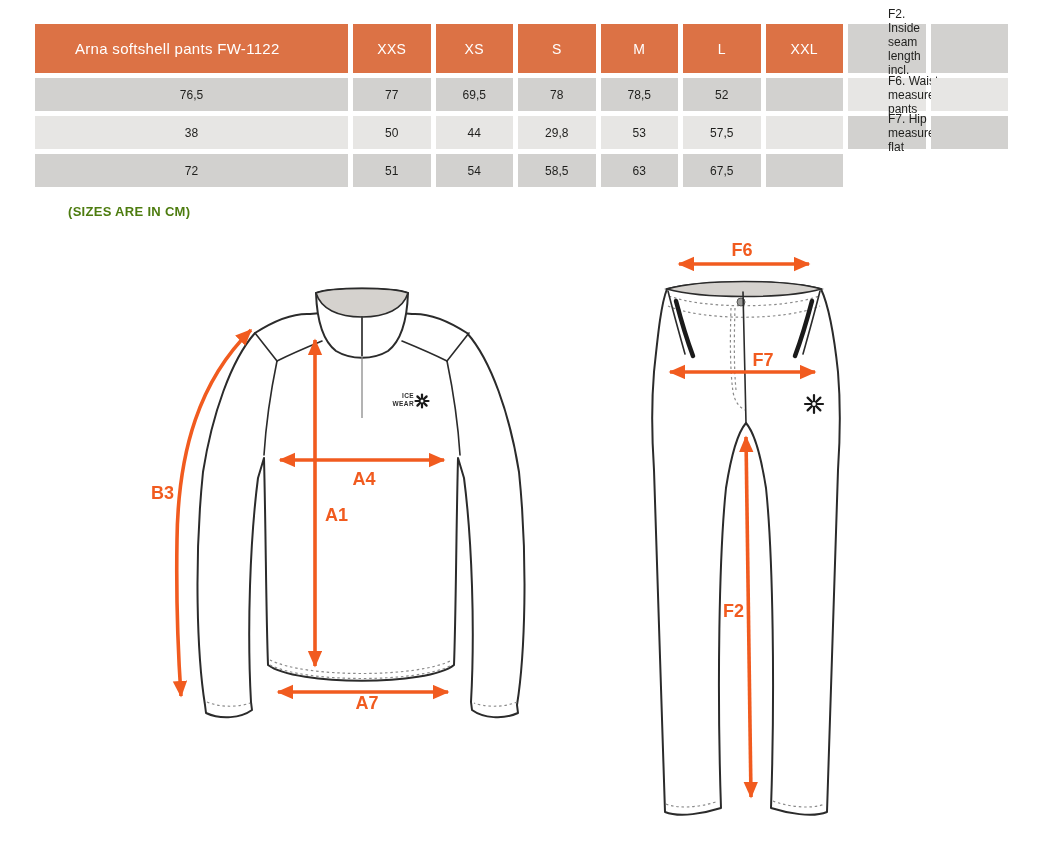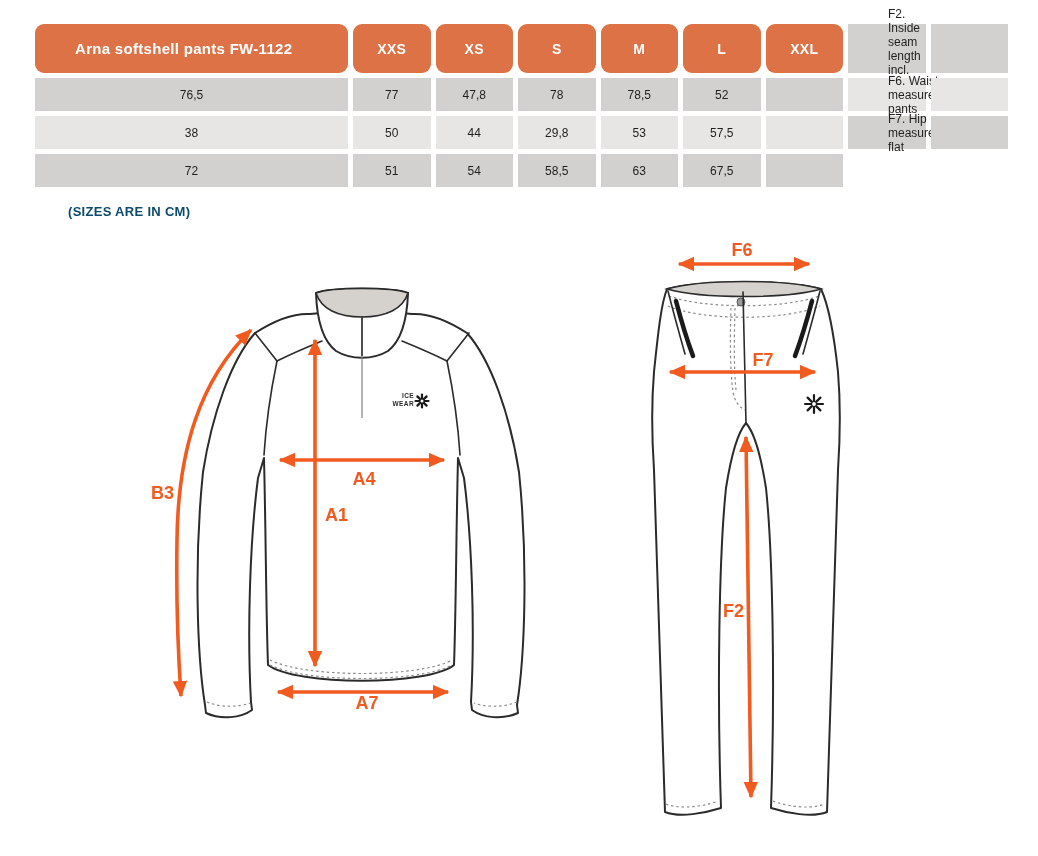--- a/index.html
+++ b/index.html
@@ -3,27 +3,27 @@
 <meta charset="utf-8">
 <style>
   html,body{margin:0;padding:0;background:#ffffff;}
   body{width:1038px;height:856px;position:relative;overflow:hidden;
        font-family:"Liberation Sans", sans-serif;}
   .size-table{position:absolute;left:35px;top:24px;width:973px;
     display:grid;grid-template-columns:313px repeat(8,77.5px);
     grid-template-rows:49px 33px 33px 33px;gap:5px;}
   .cell{display:flex;align-items:center;justify-content:center;
     font-size:12px;color:#1f1f1d;}
-  .cell.head{background:#DC7245;color:#ffffff;font-weight:bold;
-    font-size:14px;letter-spacing:.3px;border-radius:9px;}
+  .cell.head{background:#DC7245;color:#ffffff;font-weight:normal;
+    font-size:14px;letter-spacing:.3px;}
   .cell.title-cell{justify-content:flex-start;padding-left:40px;font-size:15px;}
   .cell.label{justify-content:flex-start;padding-left:40px;}
   .rowA{background:#D2D1CF;}
   .rowB{background:#E7E6E4;}
-  .sizes-note{position:absolute;left:68px;top:204px;color:#0c4a6e;
+  .sizes-note{position:absolute;left:68px;top:204px;color:#4d7c0f;
     font-size:13px;font-weight:bold;letter-spacing:.3px;}
   svg.diagrams{position:absolute;left:0;top:0;}
   .outline{fill:#ffffff;stroke:#2b2b2b;stroke-width:2;stroke-linejoin:round;}
   .seam{fill:none;stroke:#2b2b2b;stroke-width:1.6;stroke-linecap:round;}
   .stitch{fill:none;stroke:#8a8a8a;stroke-width:1.2;stroke-dasharray:2.5 2.8;}
   .grayfill{fill:#D5D2CE;stroke:#2b2b2b;stroke-width:1.6;}
   .arrow{fill:none;stroke:#F15B1F;stroke-width:3.6;}
   .mlabel{fill:#F15B1F;font-size:18px;font-weight:bold;}
   .logotext{fill:#2b2b2b;font-size:6.5px;font-weight:bold;letter-spacing:.4px;}
   .flake{stroke:#1a1a1a;stroke-width:2.2;stroke-linecap:round;}
@@ -38,21 +38,21 @@
   <div class="cell head">XS</div>
   <div class="cell head">S</div>
   <div class="cell head">M</div>
   <div class="cell head">L</div>
   <div class="cell head">XXL</div>
 
   <div class="cell rowA label">F2. Inside seam length incl. cuff</div>
   <div class="cell rowA"></div>
   <div class="cell rowA">76,5</div>
   <div class="cell rowA">77</div>
-  <div class="cell rowA">47,8</div>
+  <div class="cell rowA">69,5</div>
   <div class="cell rowA">78</div>
   <div class="cell rowA">78,5</div>
   <div class="cell rowA">52</div>
   <div class="cell rowA"></div>
 
   <div class="cell rowB label">F6. Waist measured pants</div>
   <div class="cell rowB"></div>
   <div class="cell rowB">38</div>
   <div class="cell rowB">50</div>
   <div class="cell rowB">44</div>

